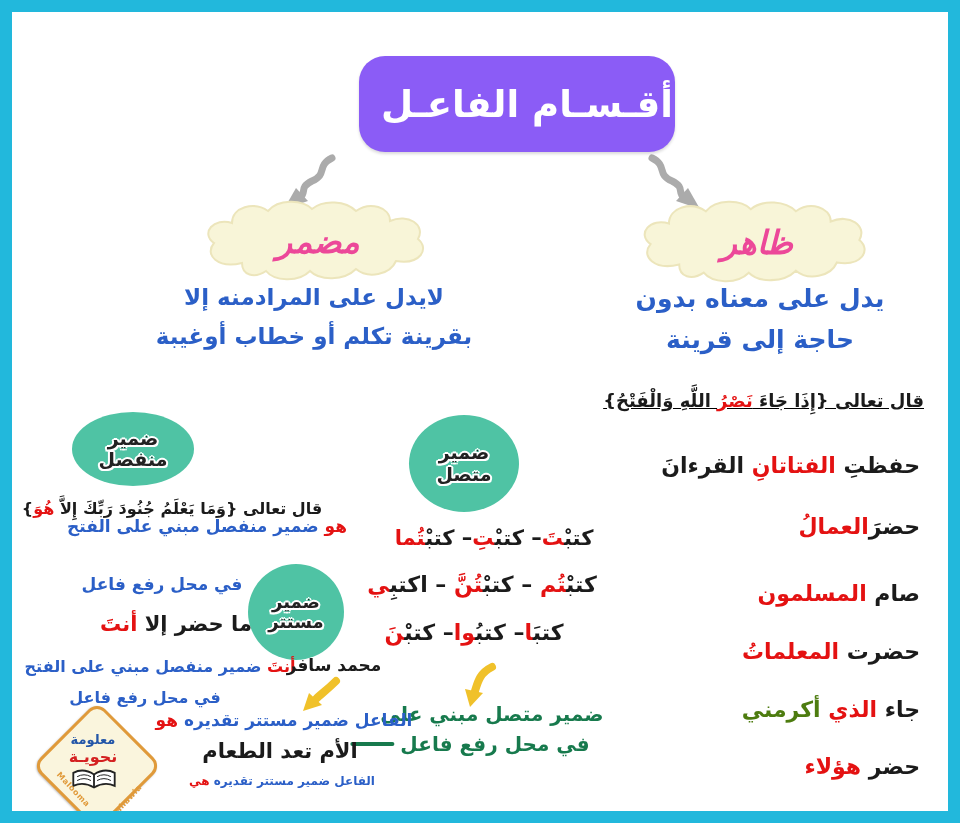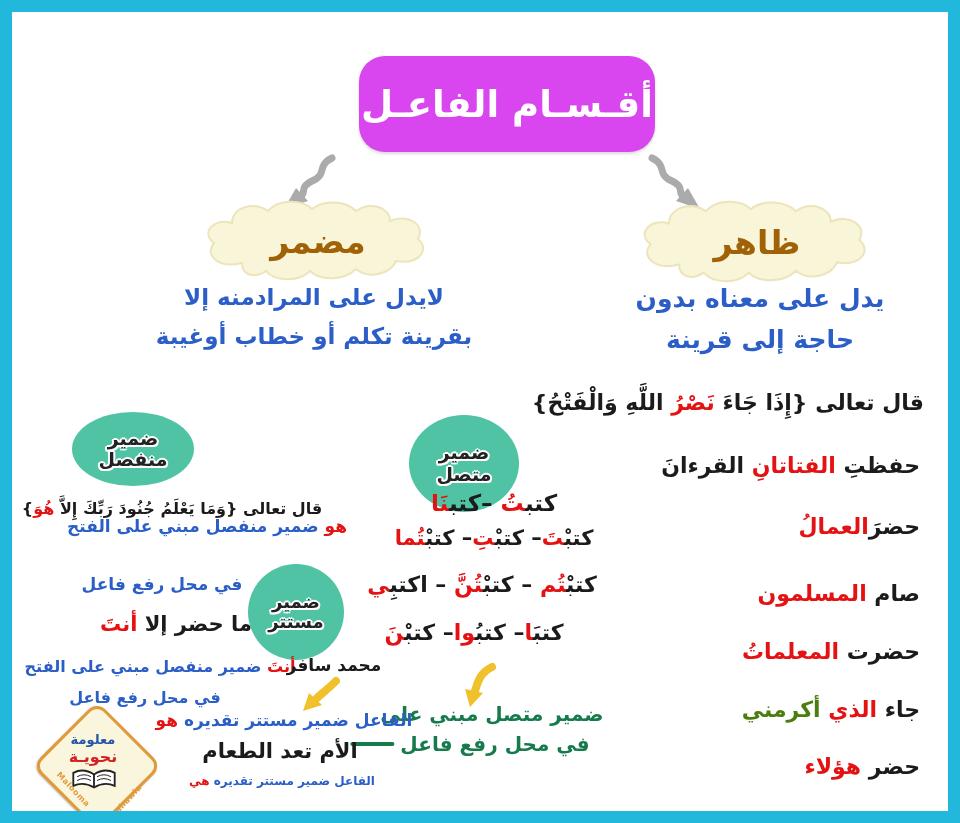--- a/index.html
+++ b/index.html
@@ -5,30 +5,31 @@
   html,body{margin:0;padding:0;background:#ffffff;}
   .canvas{
     position:relative;width:960px;height:823px;box-sizing:border-box;
     border:12px solid #22b8dc;background:#ffffff;overflow:hidden;
     direction:rtl;
     font-family:"DejaVu Sans",sans-serif;font-weight:700;
   }
   .overlay{position:absolute;left:0;top:0;width:960px;height:823px;pointer-events:none;}
   .title-box{
     position:absolute;left:347px;top:44px;width:296px;height:96px;
-    background:#d946ef;border-radius:26px;
+    background:#8b5cf6;border-radius:26px;
     display:flex;align-items:center;justify-content:center;
     color:#ffffff;font-size:37px;letter-spacing:1px;
     box-shadow:0 2px 3px rgba(0,0,0,.15);
+    padding-left:20px;
   }
   .cloud{position:absolute;}
   .cloud svg{position:absolute;left:0;top:0;width:100%;height:100%;}
   .cloud-label{
     position:absolute;inset:0;display:flex;align-items:center;justify-content:center;
-    color:#a16207;font-size:33px;
+    color:#ec4899;font-size:33px;font-style:italic;
   }
   .pos-center{position:absolute;transform:translateX(-50%);white-space:nowrap;text-align:center;}
   .pos-right{position:absolute;white-space:nowrap;text-align:right;}
   .blue{color:#2b5fc7}
   .black{color:#1b1b1b}
   .green{color:#177a4d}
   .def{line-height:39px;}
   .oval{
     position:absolute;background:#4fc3a4;border-radius:50%;
     display:flex;flex-direction:column;align-items:center;justify-content:center;
@@ -95,21 +96,21 @@
 
   <div class="pos-center def blue" style="left:302px;top:266px;font-size:23px;">
     <div>لايدل على المرادمنه إلا</div>
     <div>بقرينة تكلم أو خطاب أوغيبة</div>
   </div>
   <div class="pos-center def blue" style="left:748px;top:266px;font-size:25px;line-height:41px;">
     <div>يدل على معناه بدون</div>
     <div>حاجة إلى قرينة</div>
   </div>
 
-  <div class="pos-right" style="right:24px;top:378px;font-size:22px;"><span style="color: rgb(27, 27, 27);">قال تعالى {إِذَا جَاءَ </span><span style="color: rgb(228, 18, 18);">نَصْرُ</span><span style="color: rgb(27, 27, 27);"> اللَّهِ وَالْفَتْحُ}</span></div>
+  <div class="pos-right" style="right:24px;top:378px;font-size:18px;text-decoration:underline;"><span style="color: rgb(27, 27, 27);">قال تعالى {إِذَا جَاءَ </span><span style="color: rgb(228, 18, 18);">نَصْرُ</span><span style="color: rgb(27, 27, 27);"> اللَّهِ وَالْفَتْحُ}</span></div>
   <div class="pos-right" style="right:28px;top:441px;font-size:22px;"><span style="color: rgb(27, 27, 27);">حفظتِ </span><span style="color: rgb(228, 18, 18);">الفتاتانِ</span><span style="color: rgb(27, 27, 27);"> القرءانَ</span></div>
   <div class="pos-right" style="right:28px;top:502px;font-size:22px;"><span style="color: rgb(27, 27, 27);">حضرَ</span><span style="color: rgb(228, 18, 18);">العمالُ</span></div>
   <div class="pos-right" style="right:28px;top:569px;font-size:22px;"><span style="color: rgb(27, 27, 27);">صام </span><span style="color: rgb(228, 18, 18);">المسلمون</span></div>
   <div class="pos-right" style="right:28px;top:627px;font-size:22px;"><span style="color: rgb(27, 27, 27);">حضرت </span><span style="color: rgb(228, 18, 18);">المعلماتُ</span></div>
   <div class="pos-right" style="right:28px;top:685px;font-size:22px;"><span style="color: rgb(27, 27, 27);">جاء </span><span style="color: rgb(228, 18, 18);">الذي</span><span style="color: #4d7c0f; margin-top: 20px;"> أكرمني</span></div>
   <div class="pos-right" style="right:28px;top:742px;font-size:22px;"><span style="color: rgb(27, 27, 27); margin-top: 11px;">حضر </span><span style="color: rgb(228, 18, 18);">هؤلاء</span></div>
 
   <div class="oval" style="left:60px;top:400px;width:122px;height:74px;font-size:19px;">
     <div>ضمير</div>
     <div>منفصل</div>
@@ -123,21 +124,20 @@
     <div>مستتر</div>
   </div>
 
   <div class="pos-center" style="left:160px;top:487px;font-size:16px;"><span style="color: rgb(27, 27, 27);">قال تعالى {وَمَا يَعْلَمُ جُنُودَ رَبِّكَ إِلاَّ </span><span style="color: rgb(228, 18, 18);">هُوَ</span><span style="color: rgb(27, 27, 27);">}</span></div>
   <div class="pos-center" style="left:158px;top:504px;font-size:17px;margin-left:37px;"><span style="color: rgb(228, 18, 18);">هو</span><span style="color: rgb(43, 95, 199);"> ضمير منفصل مبني على الفتح</span></div>
   <div class="pos-center blue" style="left:150px;top:562px;font-size:17px;">في محل رفع فاعل</div>
   <div class="pos-center" style="left:140px;top:600px;font-size:21px;margin-left:24px;"><span style="color: rgb(27, 27, 27);">ما حضر إلا </span><span style="color: rgb(228, 18, 18);">أنتَ</span></div>
   <div class="pos-center" style="left:148px;top:645px;font-size:16px;"><span style="color: rgb(228, 18, 18);">أنتَ</span><span style="color: rgb(43, 95, 199);"> ضمير منفصل مبني على الفتح</span></div>
   <div class="pos-center blue" style="left:133px;top:676px;font-size:16px;">في محل رفع فاعل</div>
 
-  <div class="pos-center" style="left:482px;top:478px;font-size:23px;"><span style="color: rgb(27, 27, 27);">كتب</span><span style="color: rgb(228, 18, 18);">تُ</span><span style="color: rgb(27, 27, 27);"> –كتب</span><span style="color: rgb(228, 18, 18);">نَا</span></div>
   <div class="pos-center" style="left:482px;top:514px;font-size:21px;"><span style="color: rgb(27, 27, 27);">كتبْ</span><span style="color: rgb(228, 18, 18);">تَ</span><span style="color: rgb(27, 27, 27);">– كتبْ</span><span style="color: rgb(228, 18, 18);">تِ</span><span style="color: rgb(27, 27, 27);">– كتبْ</span><span style="color: rgb(228, 18, 18);">تُما</span></div>
   <div class="pos-center" style="left:470px;top:560px;font-size:22px;"><span style="color: rgb(27, 27, 27);">كتبْ</span><span style="color: rgb(228, 18, 18);">تُم</span><span style="color: rgb(27, 27, 27);"> – كتبْ</span><span style="color: rgb(228, 18, 18);">تُنَّ</span><span style="color: rgb(27, 27, 27);"> – اكتبِ</span><span style="color: rgb(228, 18, 18);">ي</span></div>
   <div class="pos-center" style="left:462px;top:608px;font-size:22px;"><span style="color: rgb(27, 27, 27);">كتبَ</span><span style="color: rgb(228, 18, 18);">ا</span><span style="color: rgb(27, 27, 27);">– كتبُ</span><span style="color: rgb(228, 18, 18);">وا</span><span style="color: rgb(27, 27, 27);">– كتبْ</span><span style="color: rgb(228, 18, 18);">نَ</span></div>
   <div class="pos-center green" style="left:480px;top:690px;font-size:20px;">ضمير متصل مبني على</div>
   <div class="pos-center flexline" style="left:455px;top:720px;font-size:20px;">
     <span class="green">في محل رفع فاعل</span>
     <span class="dash"></span>
   </div>
 
   <div class="pos-center black" style="left:322px;top:643px;font-size:17px;">محمد سافر</div>

